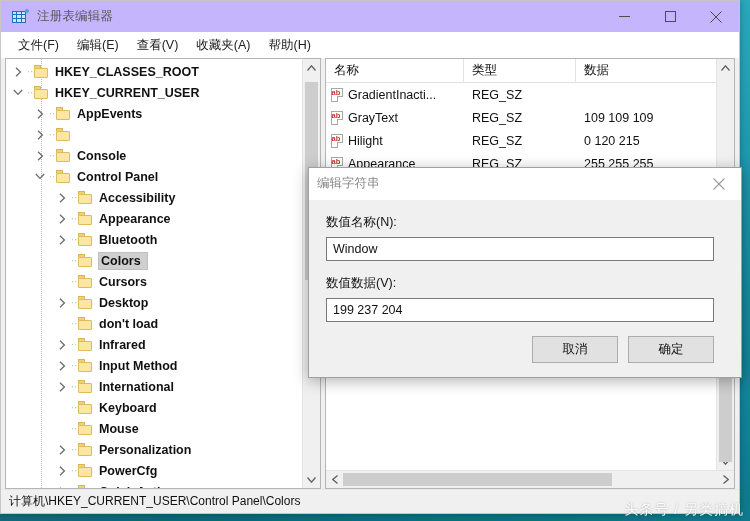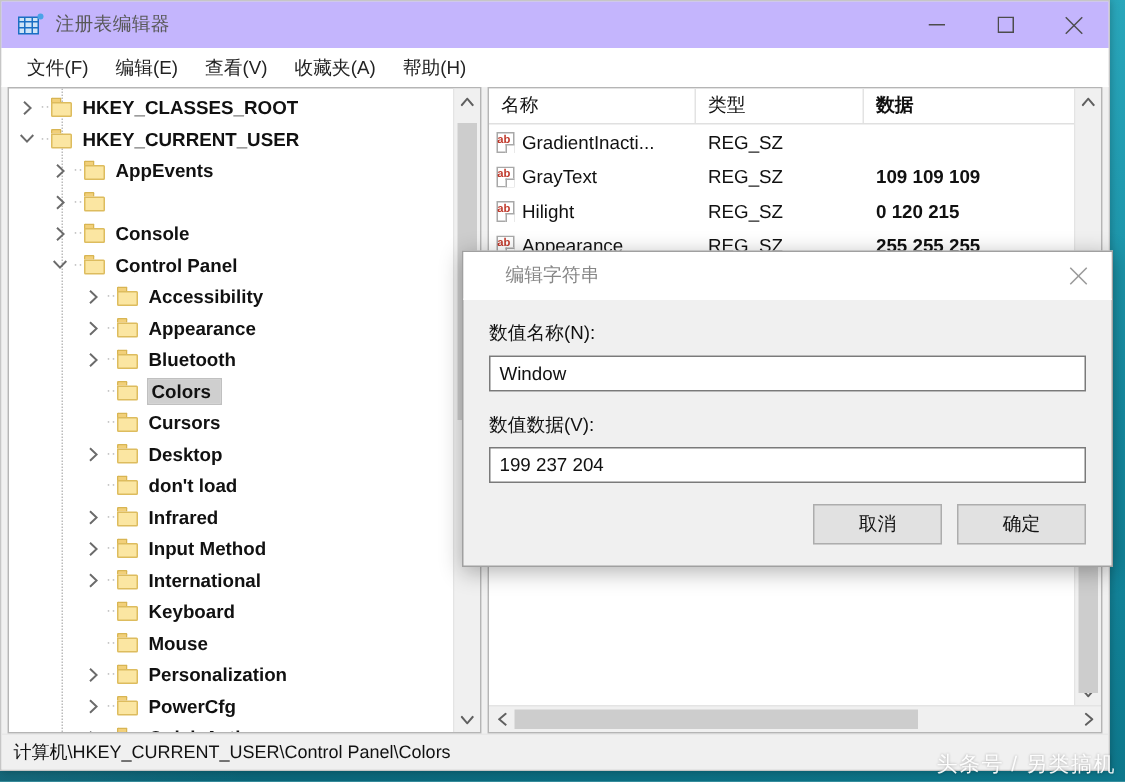--- a/index.html
+++ b/index.html
@@ -262,21 +262,21 @@
   .hcell {
     font-size: 12.5px;
     color: #111;
     padding: 3px 0 0 8px;
     border-right: 1px solid #e3e3e3;
     box-sizing: border-box;
     white-space: nowrap;
   }
   .c-name { width: 138px; flex: 0 0 138px; }
   .c-type { width: 112px; flex: 0 0 112px; }
-  .c-data { flex: 1 1 auto; border-right: none; font-weight: bold; }
+  .c-data { flex: 1 1 auto; border-right: none; }
 
   #list-rows { flex: 1 1 auto; overflow: hidden; }
   .list-row {
     height: 23px;
     display: flex;
     align-items: center;
     font-size: 12.5px;
     color: #111;
     white-space: nowrap;
   }
@@ -378,33 +378,33 @@
   }
   #dlg-titlebar {
     height: 31px;
     flex: 0 0 auto;
     background: #ffffff;
     display: flex;
     align-items: center;
     border-bottom: 1px solid #ffffff;
   }
   #dlg-title {
-    margin-left: 28px;
+    margin-left: 8px;
     color: #868686;
     font-size: 12.5px;
   }
   #dlg-close {
     margin-left: auto;
     width: 44px; height: 31px;
     display: flex; align-items: center; justify-content: center;
     color: #9a9a9a;
   }
   #dlg-body {
     flex: 1 1 auto;
-    padding: 14px 17px 0 17px;
+    padding: 14px 27px 0 17px;
     display: flex;
     flex-direction: column;
   }
   .dlg-label {
     font-size: 12.5px;
     color: #111;
     margin-bottom: 6px;
   }
   .dlg-input {
     height: 24px;

